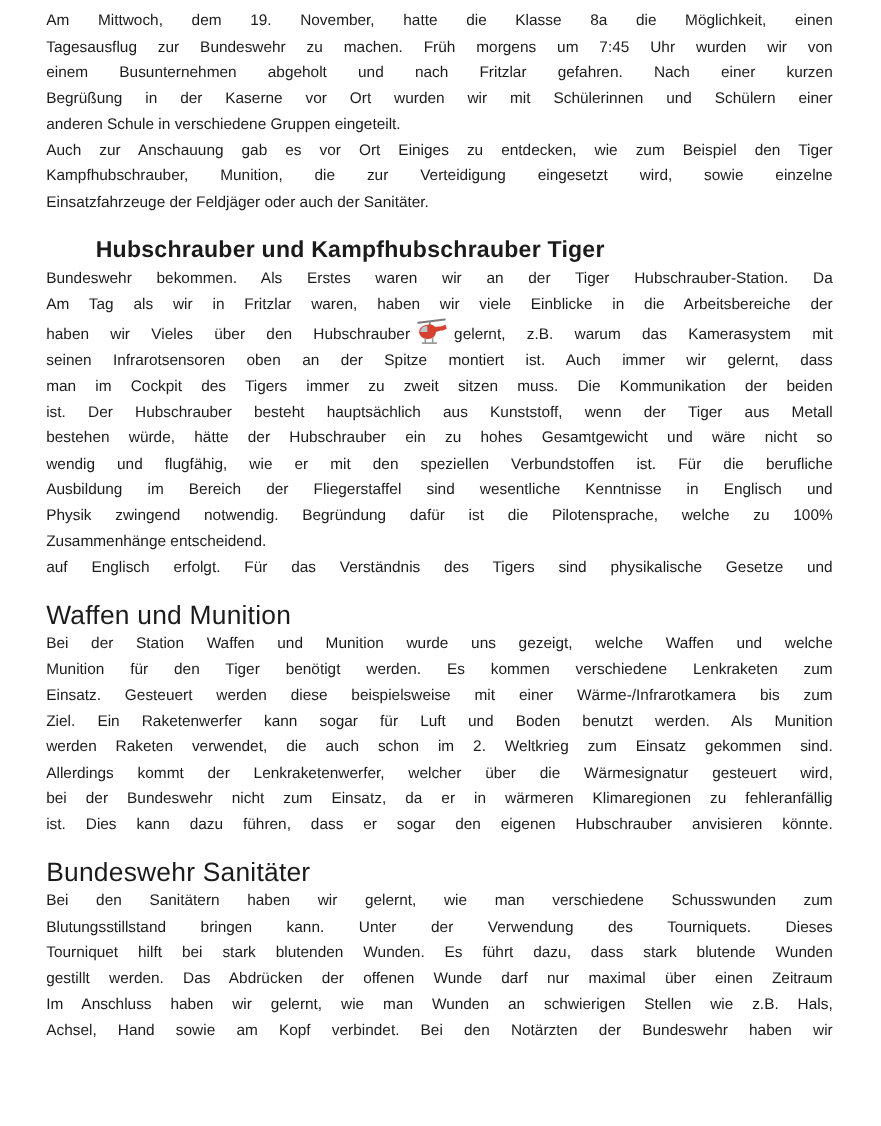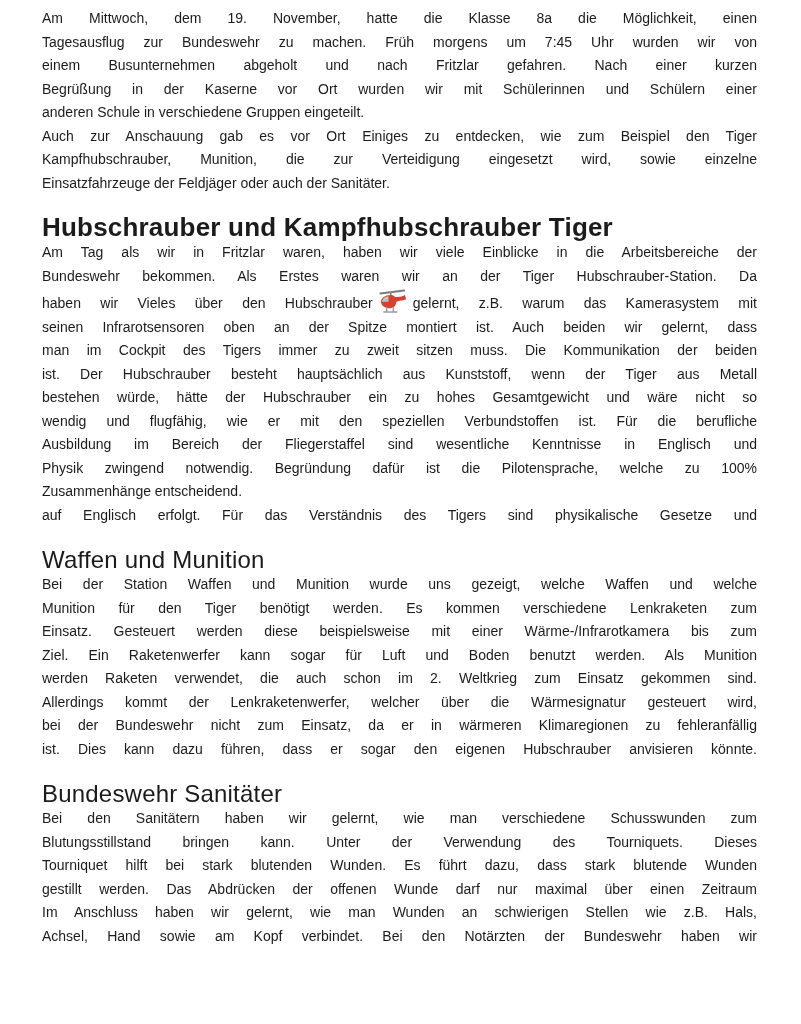--- a/index.html
+++ b/index.html
@@ -31,21 +31,21 @@
   .line.final {
     text-align-last: left;
     -moz-text-align-last: left;
   }
   .heading {
     margin: 19px 0 0 0;
     line-height: 27px;
     letter-spacing: 0.2px;
     white-space: nowrap;
   }
-  .h-bold { font-weight: 700; font-size: 26px; }
+  .h-bold { font-weight: 700; font-size: 21px; margin-left: 45px; }
   .h-reg  { font-weight: 400; font-size: 24px; }
   .heli-icon {
     display: inline-block;
     width: 30px;
     height: 26px;
     vertical-align: -6px;
     margin: 0 5px;
   }
 </style>
 </head>
@@ -59,32 +59,32 @@
       <div class="line">Begrüßung in der Kaserne vor Ort wurden wir mit Schülerinnen und Schülern einer</div>
       <div class="line final">anderen Schule in verschiedene Gruppen eingeteilt.</div>
     </div>
     <div class="para">
       <div class="line">Auch zur Anschauung gab es vor Ort Einiges zu entdecken, wie zum Beispiel den Tiger</div>
       <div class="line">Kampfhubschrauber, Munition, die zur Verteidigung eingesetzt wird, sowie einzelne</div>
       <div class="line final">Einsatzfahrzeuge der Feldjäger oder auch der Sanitäter.</div>
     </div>
     <div class="heading h-bold">Hubschrauber und Kampfhubschrauber Tiger</div>
     <div class="para">
+      <div class="line">Bundeswehr bekommen. Als Erstes waren wir an der Tiger Hubschrauber-Station. Da</div>
       <div class="line">Am Tag als wir in Fritzlar waren, haben wir viele Einblicke in die Arbeitsbereiche der</div>
-      <div class="line">Bundeswehr bekommen. Als Erstes waren wir an der Tiger Hubschrauber-Station. Da</div>
       <div class="line"><span>haben wir Vieles über den Hubschrauber</span><svg class="heli-icon" viewBox="0 0 40 34" aria-hidden="true">
           <line x1="3" y1="7" x2="35" y2="3" stroke="#7a7a7a" stroke-width="2.4" stroke-linecap="round"></line>
           <line x1="17" y1="5" x2="17" y2="10" stroke="#8a8a8a" stroke-width="2.2"></line>
           <path d="M30 12 L36 9 L37.5 14.5 L31 16.5 Z" fill="#d6402e"></path>
           <path d="M19 12 L34 11 L34.5 15 L21 19 Z" fill="#d6402e"></path>
           <path d="M17 9 C 9 9 4 13 4 18 C 4 23 9 26.5 14.5 26.5 C 20.5 26.5 24.5 23 24.5 17.5 C 24.5 12 21.5 9 17 9 Z" fill="#d6402e"></path>
           <path d="M14 10.5 C 8.5 10.5 5.5 14.5 5.3 18 L 14 18 Z" fill="#b7c5cd"></path>
           <path d="M8 31.5 H25 M11.5 26 v5 M20.5 26 v5" stroke="#9a9a9a" stroke-width="2" fill="none" stroke-linecap="round"></path>
         </svg><span>gelernt, z.B. warum das Kamerasystem mit</span></div>
-      <div class="line">seinen Infrarotsensoren oben an der Spitze montiert ist. Auch beiden wir gelernt, dass</div>
+      <div class="line">seinen Infrarotsensoren oben an der Spitze montiert ist. Auch immer wir gelernt, dass</div>
       <div class="line">man im Cockpit des Tigers immer zu zweit sitzen muss. Die Kommunikation der beiden</div>
       <div class="line">ist. Der Hubschrauber besteht hauptsächlich aus Kunststoff, wenn der Tiger aus Metall</div>
       <div class="line">bestehen würde, hätte der Hubschrauber ein zu hohes Gesamtgewicht und wäre nicht so</div>
       <div class="line">wendig und flugfähig, wie er mit den speziellen Verbundstoffen ist. Für die berufliche</div>
       <div class="line">Ausbildung im Bereich der Fliegerstaffel sind wesentliche Kenntnisse in Englisch und</div>
       <div class="line">Physik zwingend notwendig. Begründung dafür ist die Pilotensprache, welche zu 100%</div>
       <div class="line final">Zusammenhänge entscheidend.</div>
       <div class="line">auf Englisch erfolgt. Für das Verständnis des Tigers sind physikalische Gesetze und</div>
     </div>
     <div class="heading h-reg">Waffen und Munition</div>

